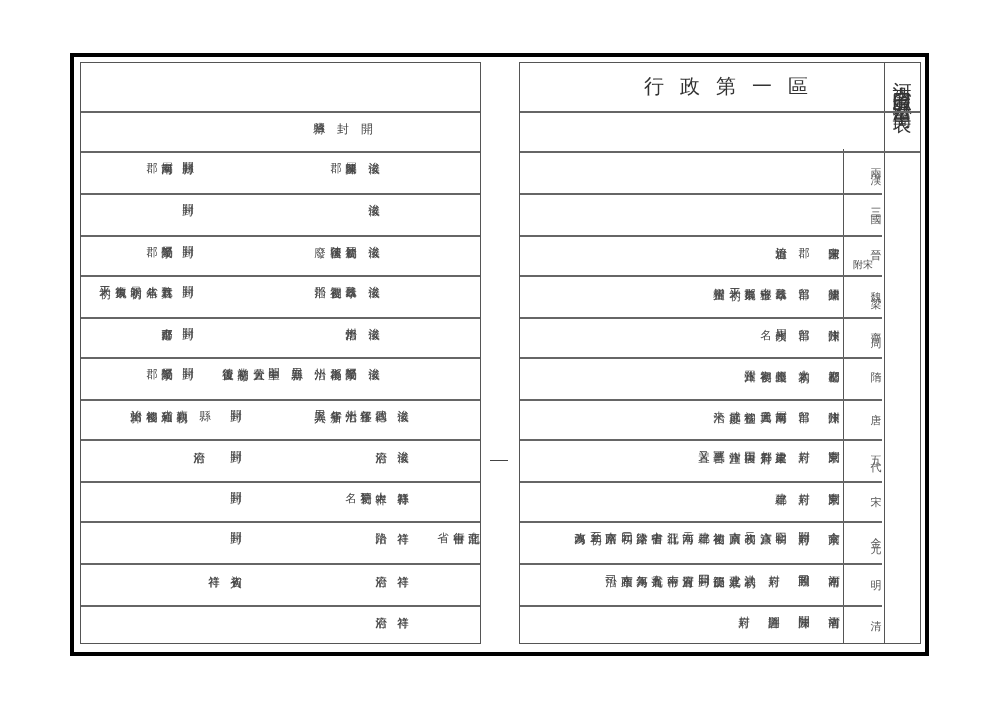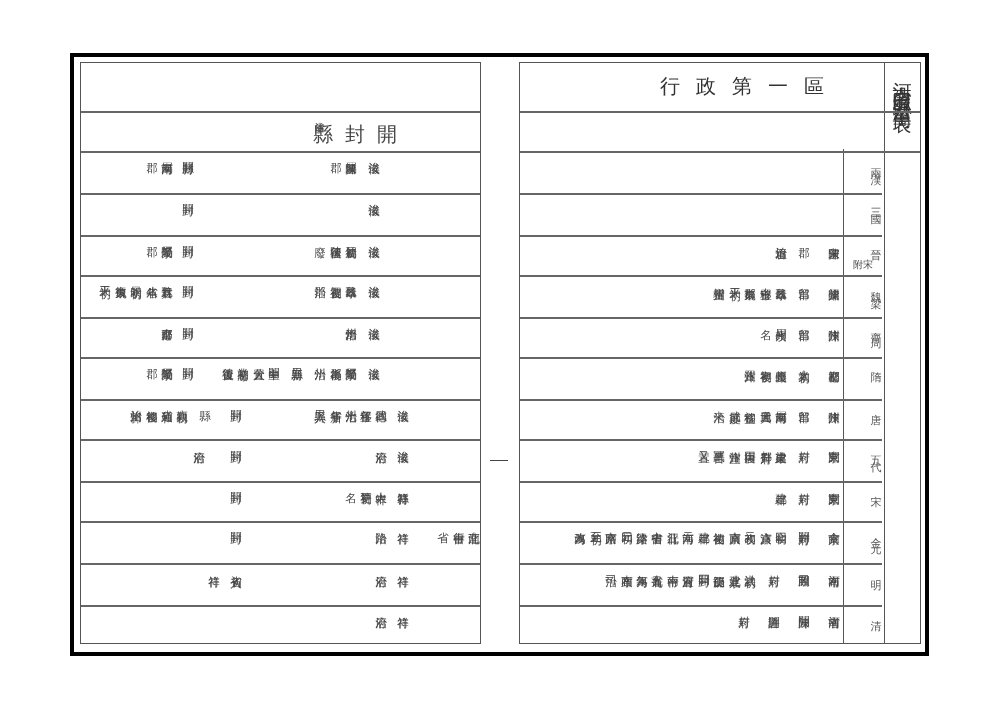--- a/index.html
+++ b/index.html
@@ -12,21 +12,21 @@
   .page-right { left: 519px; width: 402px; }
 
   .hline { position: absolute; left: 0; right: 0; height: 0; border-top: 2px solid #666; }
   .vline { position: absolute; top: 0; bottom: 0; width: 0; border-left: 1.5px solid #555; }
 
   .vcol { position: absolute; writing-mode: vertical-rl; text-orientation: upright;
           font-size: 11.5px; line-height: 13px; letter-spacing: 0.5px; color: #444; white-space: nowrap; }
   .vcol.small { font-size: 10px; line-height: 11px; letter-spacing: 0; }
 
   .title-hz { position: absolute; font-size: 20px; letter-spacing: 16px; color: #333; white-space: nowrap; }
-  .sub-title { position: absolute; font-size: 20px; letter-spacing: 12px; color: #444; white-space: nowrap; }
+  .sub-title { position: absolute; font-size: 12px; letter-spacing: 12px; color: #444; white-space: nowrap; }
   .side-title { position: absolute; writing-mode: vertical-rl; text-orientation: upright;
                 font-size: 19px; letter-spacing: 4px; color: #333; }
   .era { position: absolute; writing-mode: vertical-rl; text-orientation: upright;
          font-size: 11px; letter-spacing: 6px; color: #555; }
   .center-mark { position: absolute; left: 490px; top: 460px; width: 18px; height: 0; border-top: 1.5px solid #444; }
 </style>
 </head>
 <body>
 
 <div class="outer-frame"></div>
@@ -119,21 +119,21 @@
     <div class="vcol" style="left: 293px; top: 503px;">府治</div>
     <div class="vcol" style="left: 148px; top: 503px;">初省入</div>
     <div class="vcol" style="left: 126px; top: 503px;">祥符</div>
     <div class="vcol" style="left: 315px; top: 544px;">祥符</div>
     <div class="vcol" style="left: 293px; top: 544px;">府治</div>
   </div>
 
 <div class="center-mark"></div>
 
 <div class="page page-right" id="right-page">
-  <div class="title-hz" style="left:140px; top:10px; direction:rtl; unicode-bidi:bidi-override;">區一第政行</div>
+  <div class="title-hz" style="left:124px; top:10px; direction:rtl; unicode-bidi:bidi-override;">區一第政行</div>
   <div class="vline" style="left:323px; top:86px;"></div>
   <div class="vline" style="left:364px;"></div>
   <div class="side-title" style="left:370px; top:4px;">河南省區縣沿革簡表</div>
 <div class="hline" style="top: 48px;"></div>
     <div class="hline" style="top: 88px;"></div>
     <div class="hline" style="right: 38px; top: 130px;"></div>
     <div class="hline" style="right: 38px; top: 172px;"></div>
     <div class="hline" style="right: 38px; top: 212px;"></div>
     <div class="hline" style="right: 38px; top: 254px;"></div>
     <div class="hline" style="right: 38px; top: 294px;"></div>

